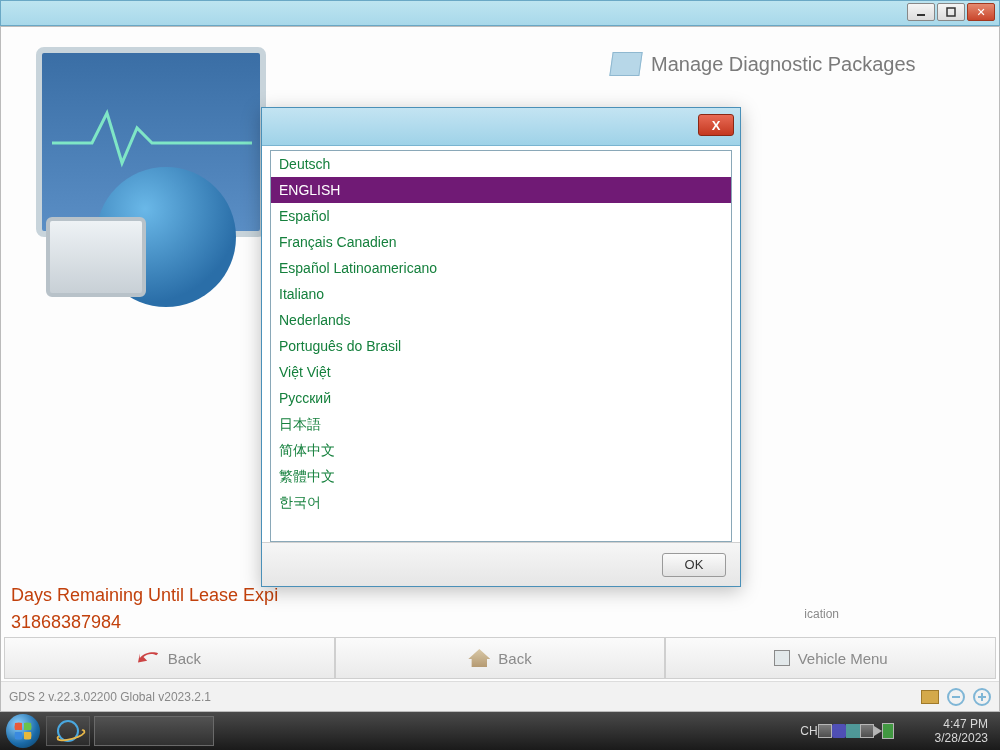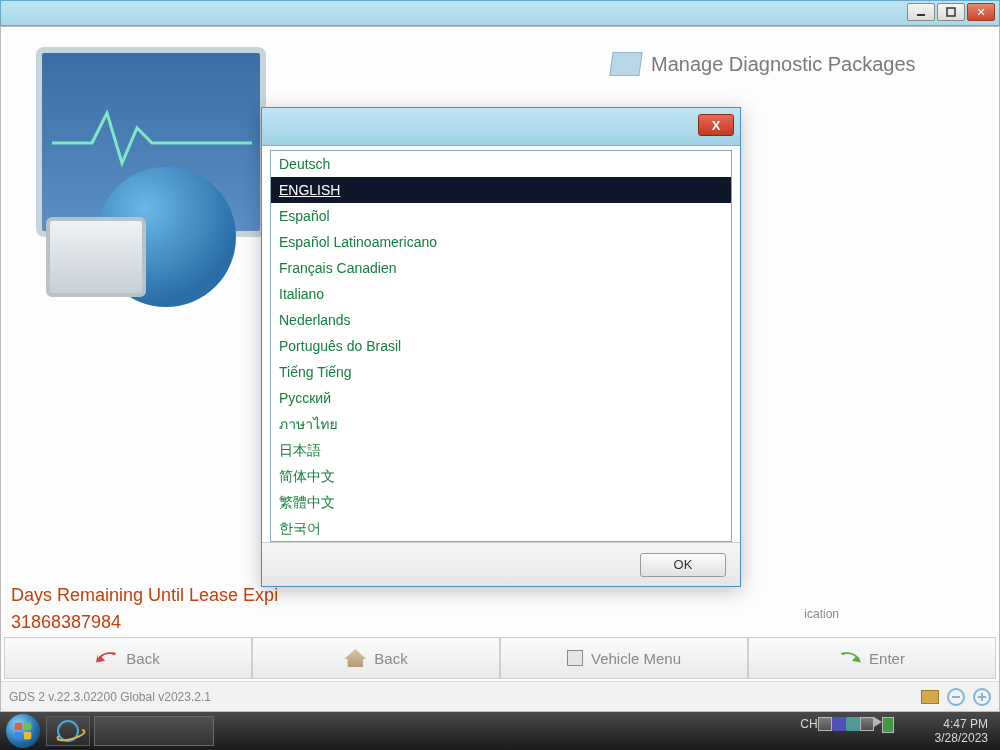--- a/index.html
+++ b/index.html
@@ -98,49 +98,49 @@
   cursor:pointer;
 }
 .dlg-body { position:absolute; top:38px; left:5px; right:5px; bottom:44px; background:#fff; }
 .lang-list {
   position:absolute; top:4px; left:3px; right:3px; height:392px;
   border:1px solid #8aa8b8; background:#fff; overflow:hidden;
 }
 .lang-item {
   padding:2px 8px; font-size:14px; color:#15803d; cursor:pointer; line-height:22px;
 }
-.lang-item.selected { background:#0f172a; color:#fff;text-decoration:underline; }
+.lang-item.selected { background:#701a75; color:#fff; }
 .dlg-footer {
   position:absolute; left:0; right:0; bottom:0; height:44px;
   background:linear-gradient(#f6f6f6,#e6e6e6); border-top:1px solid #d0d0d0;
   display:flex; align-items:center; justify-content:flex-end; padding-right:14px;
 }
 .ok-btn {
-  width:86px; height:24px; background:linear-gradient(#fbfbfb,#e2e2e2);
+  width:64px; height:24px; background:linear-gradient(#fbfbfb,#e2e2e2);
   border:1px solid #9a9a9a; border-radius:3px; color:#333; font-size:13px;
   display:flex; align-items:center; justify-content:center; cursor:pointer;
 }
 
 
 .taskbar {
   position:absolute; left:0; right:0; bottom:0; height:38px;
   background:linear-gradient(#4a4a4a,#1a1a1a); display:flex; align-items:center;
   padding:0 6px; color:#d8d8d8; font-size:12px;
 }
 .start-orb {
   width:34px; height:34px; border-radius:50%;
   background:radial-gradient(circle at 35% 30%, #8fd2ff, #1a6aa8 60%, #0c3a5a);
   display:flex; align-items:center; justify-content:center; margin-right:6px; cursor:pointer;
 }
 .start-orb svg { width:20px; height:20px; }
 .tb-btn { width:44px; height:30px; border:1px solid #5a5a5a; background:rgba(255,255,255,0.05); margin-right:4px; display:flex; align-items:center; justify-content:center; cursor:pointer; }
 .ie-icon { width:22px; height:22px; border:2px solid #4aa8e0; border-radius:50%; position:relative; }
 .ie-icon::after { content:""; position:absolute; top:8px; left:-3px; width:26px; height:6px; border:2px solid #e8b84a; border-radius:50%; transform:rotate(-15deg); border-top-color:transparent; }
 .tb-app { width:120px; height:30px; border:1px solid #6a6a6a; background:rgba(255,255,255,0.08); }
-.tray { margin-left:auto; display:flex; padding-right:6px; }
+.tray { margin-left:auto; display:flex; align-items:center; padding-right:6px; }
 .tray-ic { width:14px; height:14px; opacity:0.85; }
 .tray-ic.net { border:1px solid #ccc; background:linear-gradient(#888,#555); }
 .tray-ic.snd { width:0; height:0; border-top:5px solid transparent; border-bottom:5px solid transparent; border-left:8px solid #ccc; }
 .tray-ic.pwr { width:12px; height:16px; border:1px solid #ccc; background:#4a4; }
 .tray-ic.gn { background:#55c; border-radius:2px; }
 .tray-ic.gn2 { background:#5aa; }
 .clock { text-align:right; line-height:14px; font-size:12px;margin-left:41px; }
 </style>
 </head>
 <body>
@@ -206,54 +206,47 @@
       <span>Back</span>
     </div>
     <div class="bbtn">
       <span class="bi home"></span>
       <span>Back</span>
     </div>
     <div class="bbtn">
       <span class="bi vm"></span>
       <span>Vehicle Menu</span>
     </div>
-    <div class="bbtn">
-      <span class="bi enter"><svg viewBox="0 0 24 18">
-            <path d="M2 4 C6 2 16 2 22 9 L20 4 L24 14 L14 12 L18 8 C14 4 8 4 4 6 Z" fill="#6a4"></path>
-          </svg></span>
-      <span>Enter</span>
-    </div>
   </div>
 
   <div class="status-strip">
     <span>GDS 2 v.22.3.02200   Global v2023.2.1</span>
     <div class="status-icons">
       <span class="flag"></span>
       <span class="zoom minus"></span>
       <span class="zoom plus"></span>
     </div>
   </div>
 
   <div class="dialog">
     <div class="dlg-titlebar">
       <div class="dlg-close">X</div>
     </div>
     <div class="dlg-body">
       <div class="lang-list" id="lang-list">
           <div class="lang-item">Deutsch</div>
           <div class="lang-item selected">ENGLISH</div>
           <div class="lang-item">Español</div>
+          <div class="lang-item">Français Canadien</div>
           <div class="lang-item">Español Latinoamericano</div>
-          <div class="lang-item">Français Canadien</div>
           <div class="lang-item">Italiano</div>
           <div class="lang-item">Nederlands</div>
           <div class="lang-item">Português do Brasil</div>
-          <div class="lang-item">Tiếng Tiếng</div>
+          <div class="lang-item">Việt Việt</div>
           <div class="lang-item">Русский</div>
-          <div class="lang-item">ภาษาไทย</div>
           <div class="lang-item">日本語</div>
           <div class="lang-item">简体中文</div>
           <div class="lang-item">繁體中文</div>
           <div class="lang-item">한국어</div>
         </div>
     </div>
     <div class="dlg-footer">
       <div class="ok-btn">OK</div>
     </div>
   </div>

